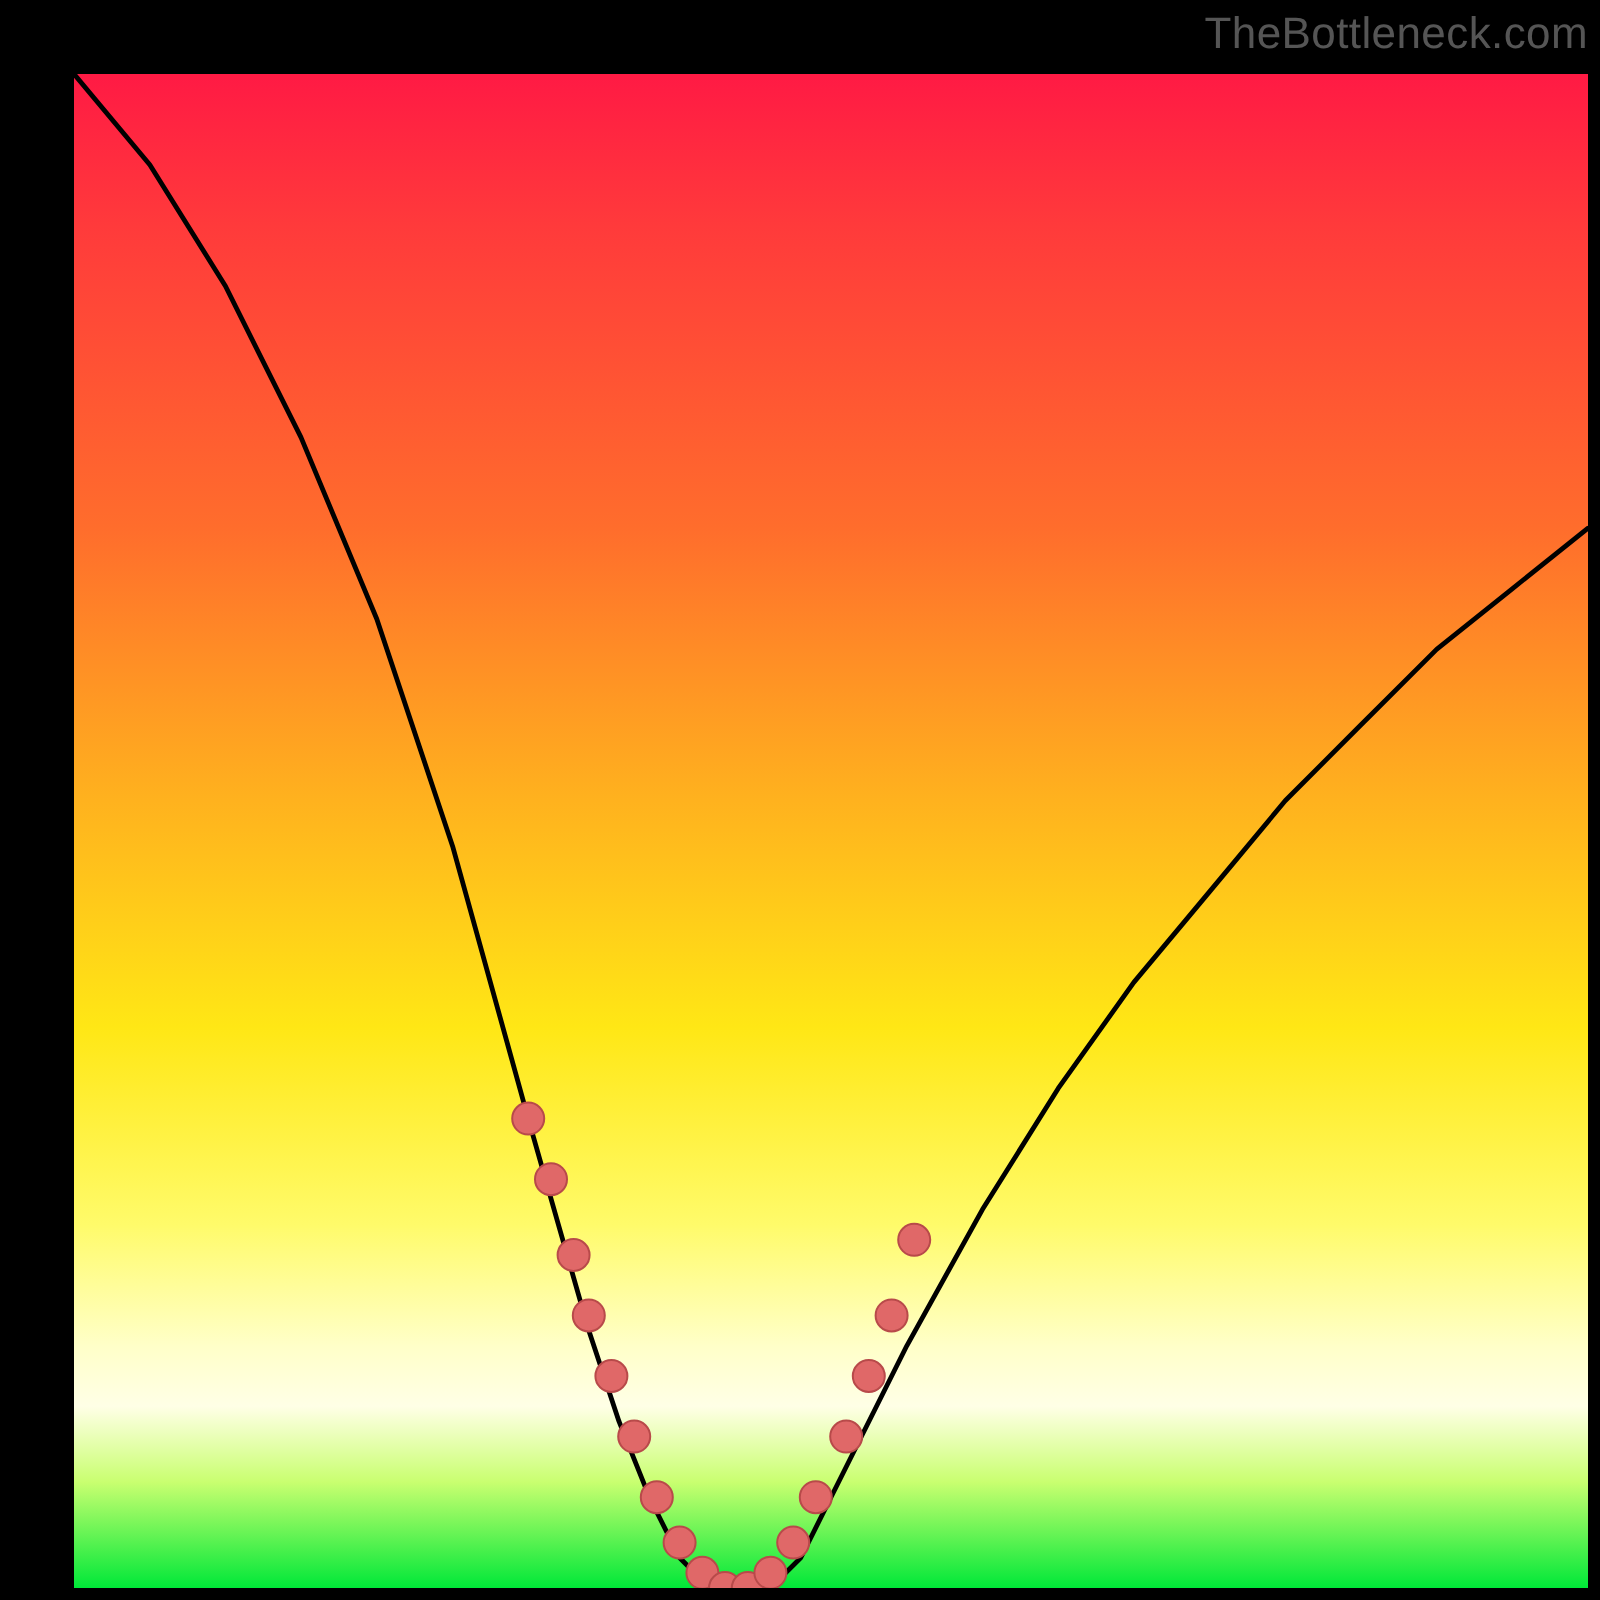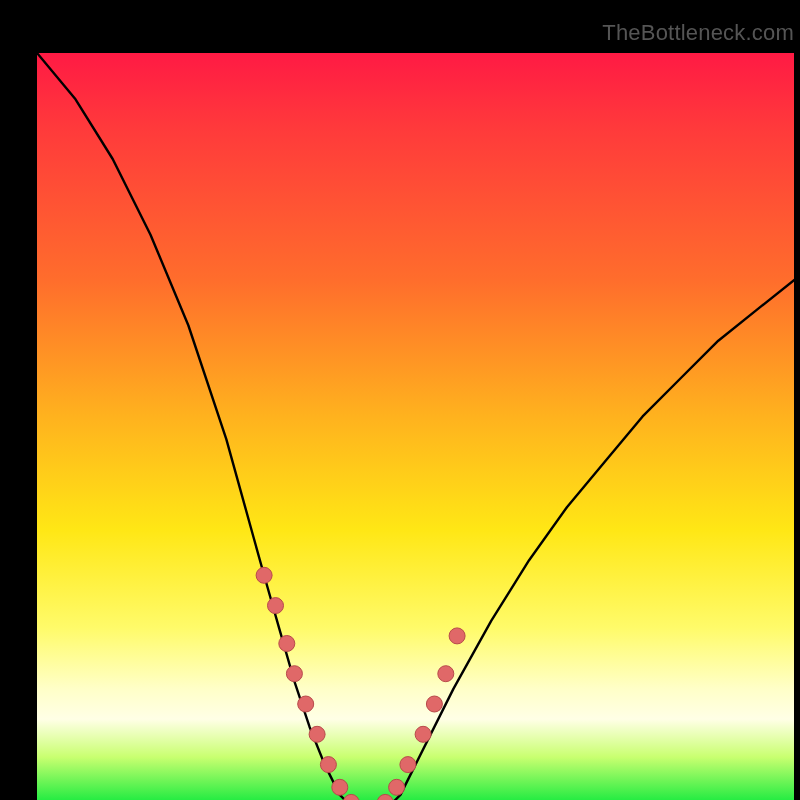--- a/index.html
+++ b/index.html
@@ -7,21 +7,21 @@
     padding: 0;
     width: 800px;
     height: 800px;
     background: #000;
     overflow: hidden;
     font-family: Arial, Helvetica, sans-serif;
   }
   .frame {
     position: absolute;
     left: 0;
-    top: 16px;
+    top: 0;
     width: 800px;
     height: 672px;
     background: #000;
   }
   .plot {
     position: absolute;
     left: 37px;
     top: 37px;
     width: 757px;
     height: 757px;

